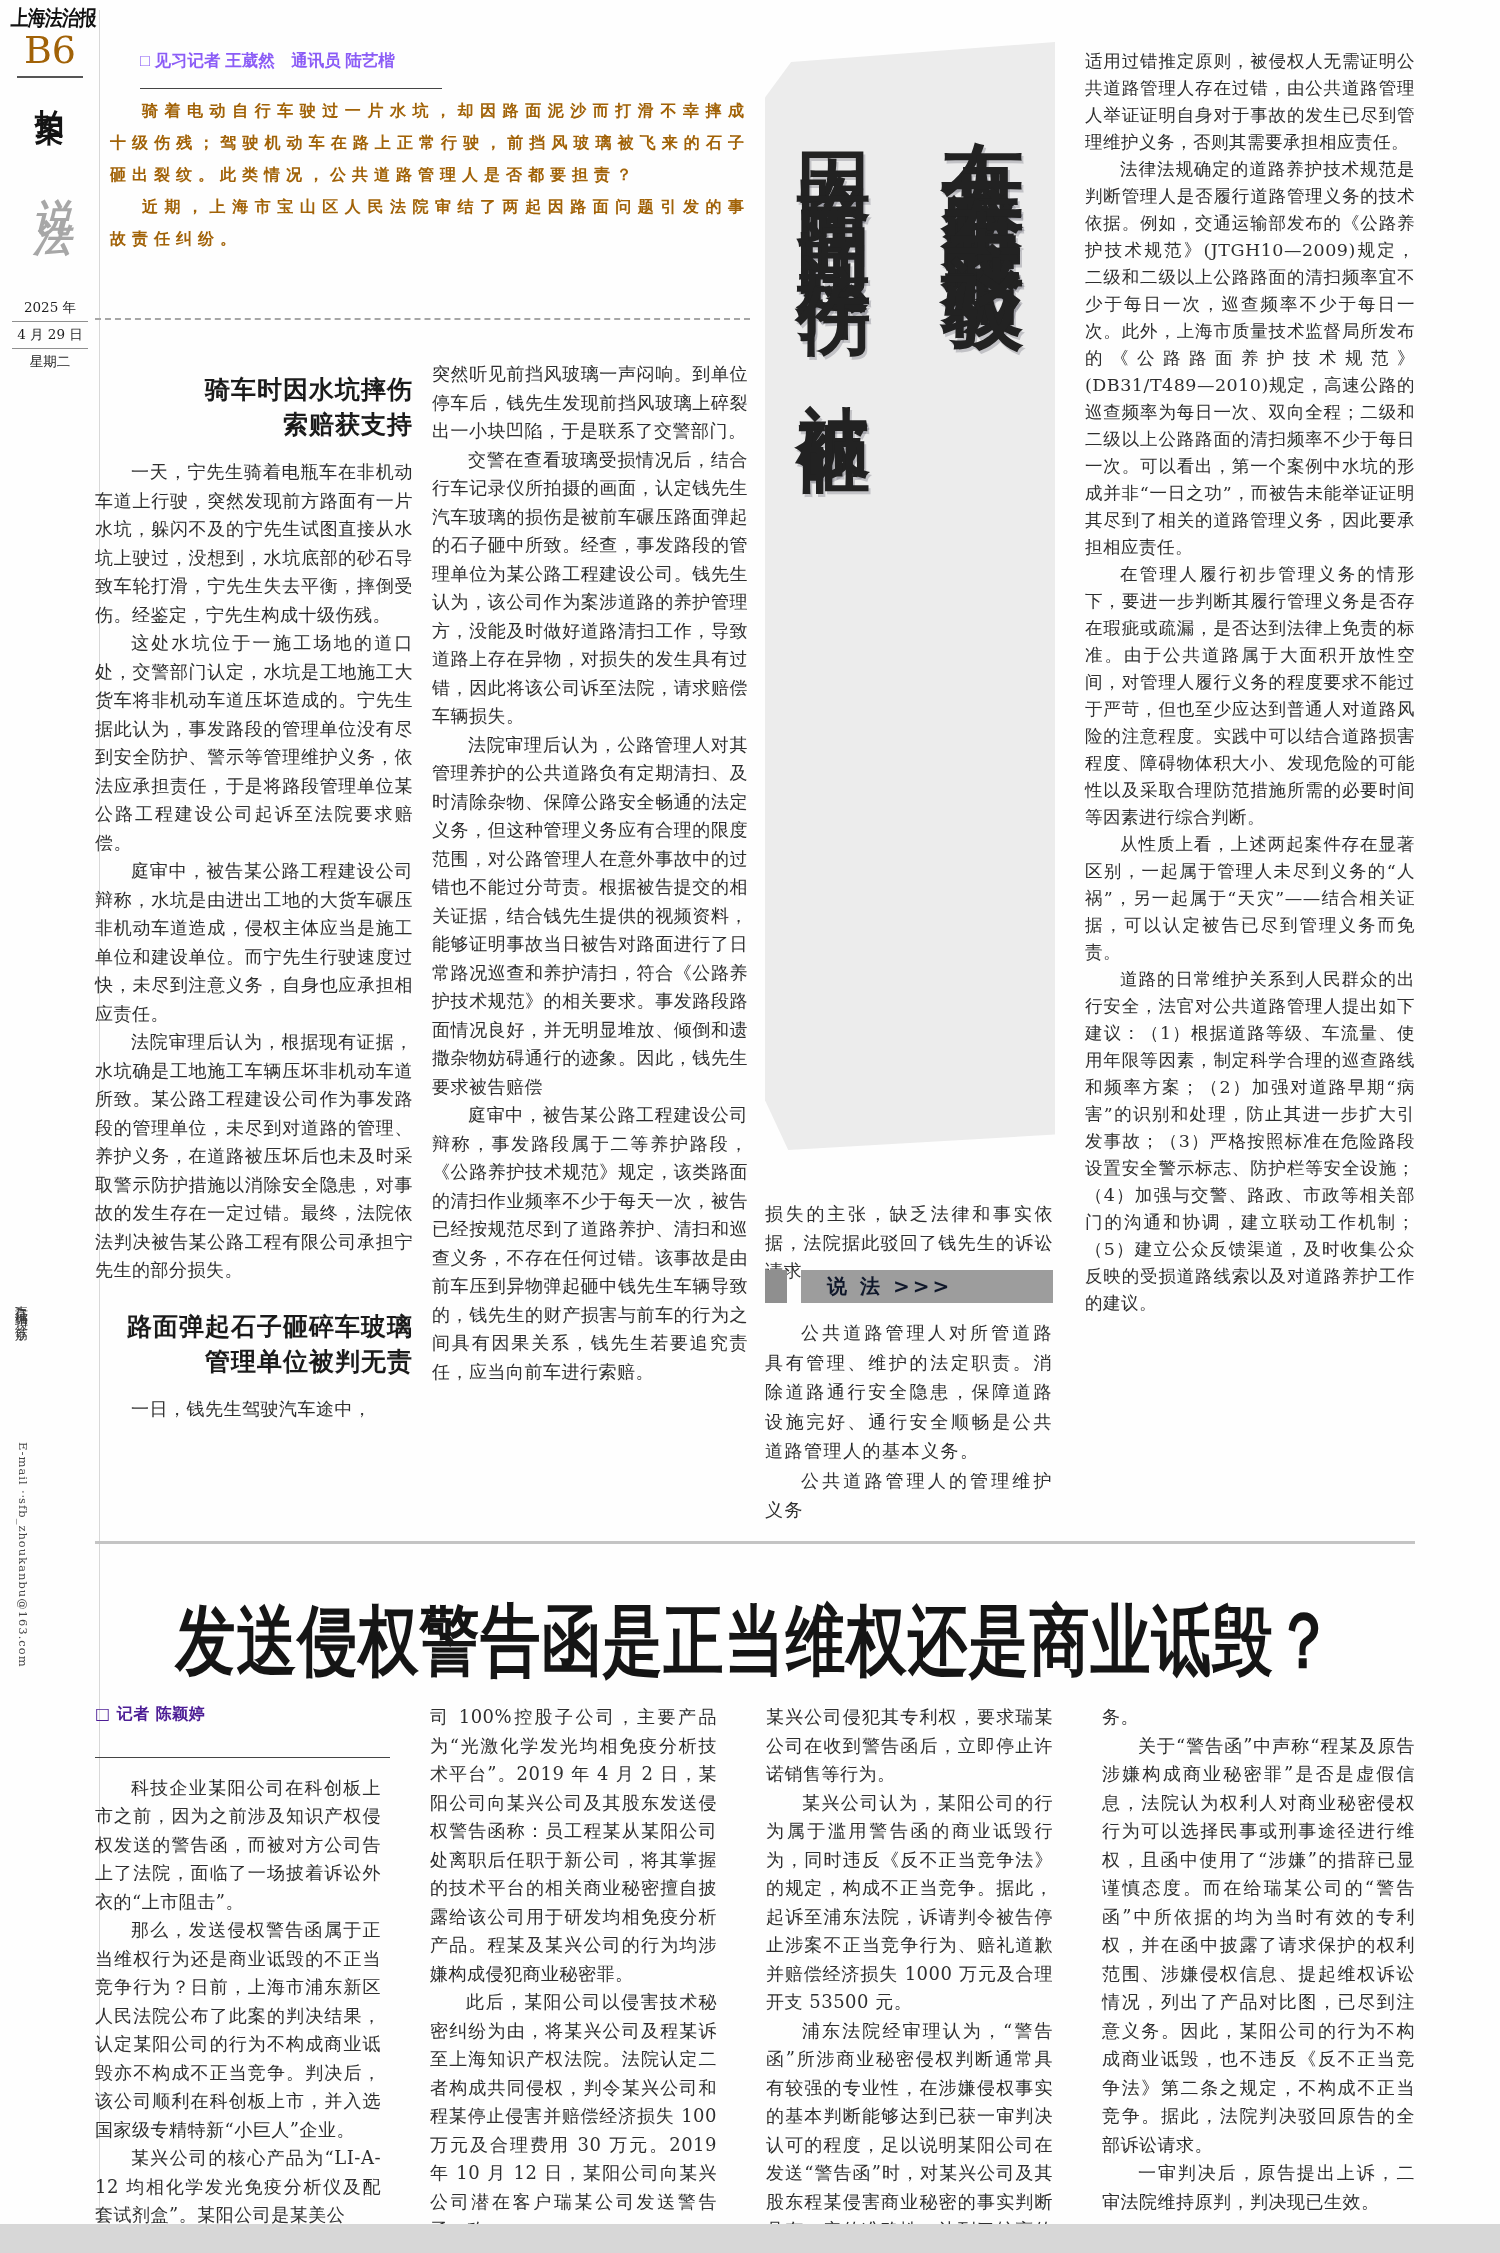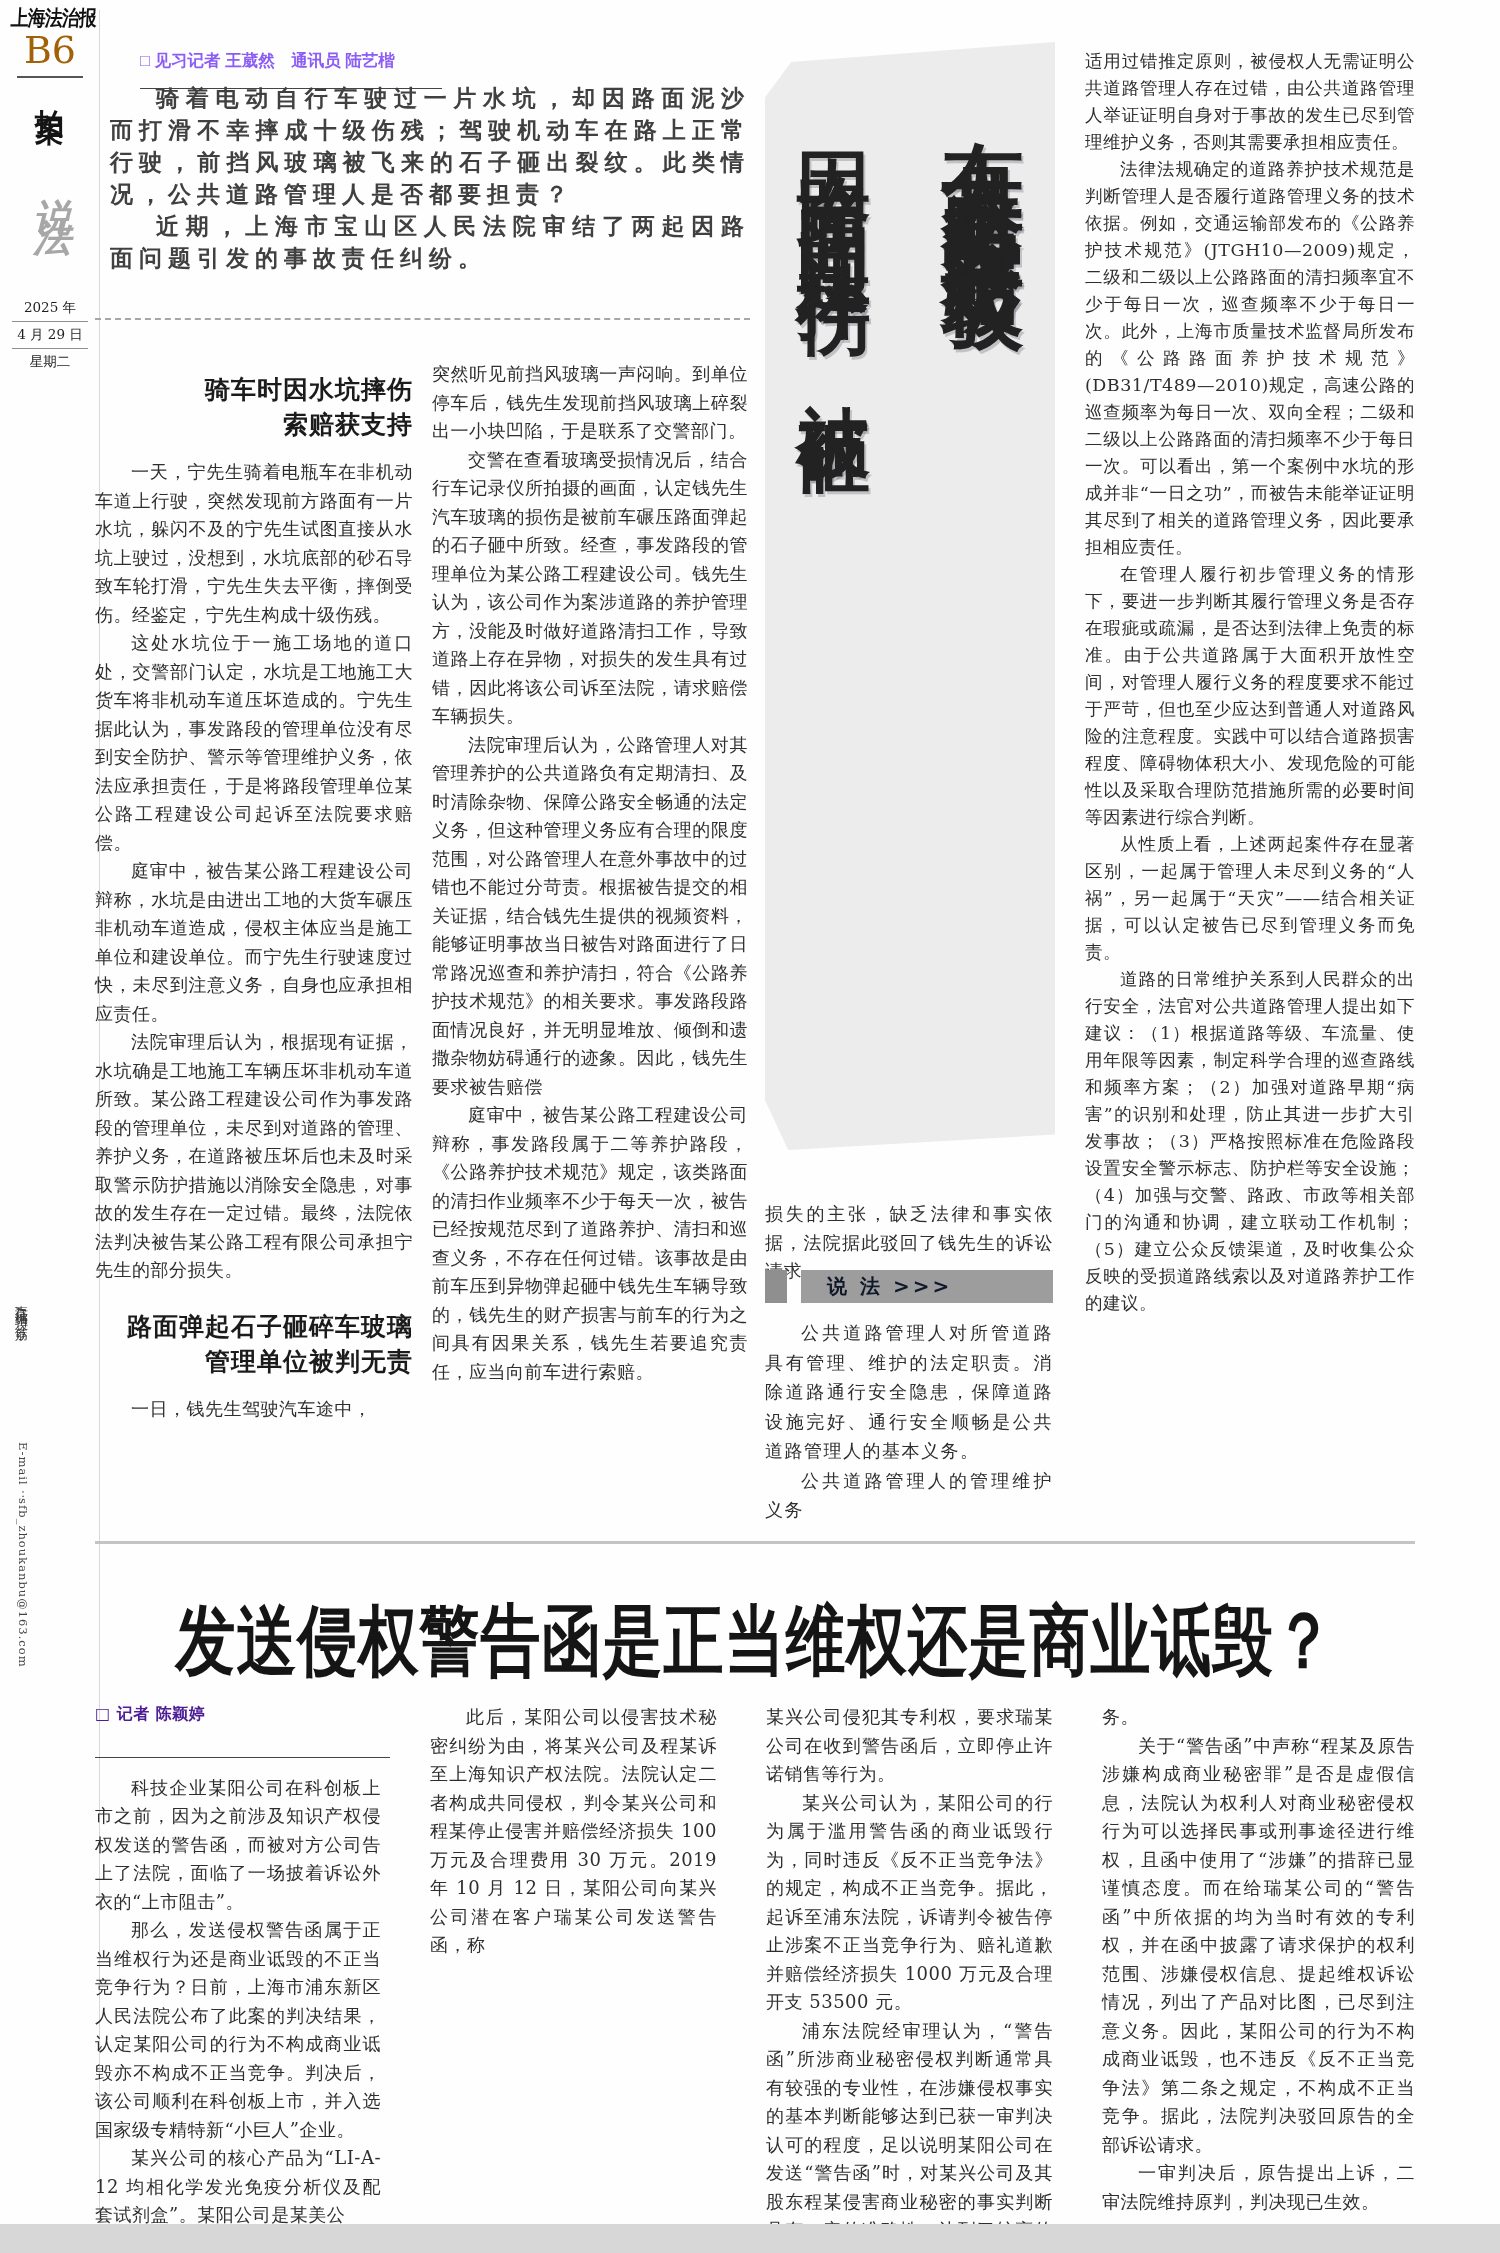--- a/index.html
+++ b/index.html
@@ -20,22 +20,22 @@
   .datebox .row{padding:3px 0;}
   .date-rule{height:1px;background:#8f8f8f;margin:1px 8px;}
   .editor-vert{left:12px;top:1295px;writing-mode:vertical-rl;font-size:13px;color:#333;
          letter-spacing:3px;font-family:"DejaVu Sans","Liberation Sans",sans-serif;}
   .email-vert{left:15px;top:1442px;writing-mode:vertical-rl;font-size:11.5px;color:#444;letter-spacing:1px;}
   .fold-line{left:99px;top:10px;width:1px;height:2210px;background:#d8d8d8;}
 
   
   .byline1{left:140px;top:50px;width:302px;font-family:Liberation Sans, sans-serif;
            font-weight:700;font-size:16.5px;color:#8b5cf6;border-bottom:1.5px solid #444;padding-bottom:16px;}
-  .intro{left:110px;top:82px;width:640px;font-family:"DejaVu Sans","Liberation Sans",sans-serif;
-         font-weight:600;font-size:23px;line-height:32px;letter-spacing:6px;color:#404040;text-align:justify;}
+  .intro{left:110px;top:95px;width:640px;font-family:"DejaVu Sans","Liberation Sans",sans-serif;
+         font-weight:600;font-size:16px;line-height:32px;letter-spacing:6px;color:#a16207;text-align:justify;}
   .intro p{margin:0;text-indent:2em;}
   .dash-rule{left:95px;top:318px;width:655px;border-top:2.5px dashed #a6a6a6;}
 
   .plist p{margin:0;text-indent:2em;}
   .plist p.cont{text-indent:0;}
   .body-col{font-size:18px;line-height:28.5px;text-align:justify;letter-spacing:.5px;color:#2e2e2e;}
   .col1{left:95px;top:372px;width:318px;}
   .col2{left:432px;top:360px;width:316px;}
   .subhead{font-family:"DejaVu Sans","Liberation Sans",sans-serif;font-weight:700;font-size:25px;
            text-align:right;line-height:1.4;color:#1b1b1b;letter-spacing:1px;margin:0 0 16px;}
@@ -158,20 +158,21 @@
 
   <div class="abs bcol1 body-col">
     <div class="bbyline">□ 记者 陈颖婷</div>
     <div class="plist">
         <p>科技企业某阳公司在科创板上市之前，因为之前涉及知识产权侵权发送的警告函，而被对方公司告上了法院，面临了一场披着诉讼外衣的“上市阻击”。</p>
         <p>那么，发送侵权警告函属于正当维权行为还是商业诋毁的不正当竞争行为？日前，上海市浦东新区人民法院公布了此案的判决结果，认定某阳公司的行为不构成商业诋毁亦不构成不正当竞争。判决后，该公司顺利在科创板上市，并入选国家级专精特新“小巨人”企业。</p>
         <p>某兴公司的核心产品为“LI-A-12 均相化学发光免疫分析仪及配套试剂盒”。某阳公司是某美公</p>
       </div>
   </div>
   <div class="abs bcol2 body-col plist">
+      <p class="cont">司 100%控股子公司，主要产品为“光激化学发光均相免疫分析技术平台”。2019 年 4 月 2 日，某阳公司向某兴公司及其股东发送侵权警告函称：员工程某从某阳公司处离职后任职于新公司，将其掌握的技术平台的相关商业秘密擅自披露给该公司用于研发均相免疫分析产品。程某及某兴公司的行为均涉嫌构成侵犯商业秘密罪。</p>
       <p>此后，某阳公司以侵害技术秘密纠纷为由，将某兴公司及程某诉至上海知识产权法院。法院认定二者构成共同侵权，判令某兴公司和程某停止侵害并赔偿经济损失 100 万元及合理费用 30 万元。2019 年 10 月 12 日，某阳公司向某兴公司潜在客户瑞某公司发送警告函，称</p>
     </div>
   <div class="abs bcol3 body-col plist">
       <p class="cont">某兴公司侵犯其专利权，要求瑞某公司在收到警告函后，立即停止许诺销售等行为。</p>
       <p>某兴公司认为，某阳公司的行为属于滥用警告函的商业诋毁行为，同时违反《反不正当竞争法》的规定，构成不正当竞争。据此，起诉至浦东法院，诉请判令被告停止涉案不正当竞争行为、赔礼道歉并赔偿经济损失 1000 万元及合理开支 53500 元。</p>
       <p>浦东法院经审理认为，“警告函”所涉商业秘密侵权判断通常具有较强的专业性，在涉嫌侵权事实的基本判断能够达到已获一审判决认可的程度，足以说明某阳公司在发送“警告函”时，对某兴公司及其股东程某侵害商业秘密的事实判断具有一定的准确性，达到了较高的审慎注意义</p>
     </div>
   <div class="abs bcol4 body-col plist">
       <p class="cont">务。</p>
       <p>关于“警告函”中声称“程某及原告涉嫌构成商业秘密罪”是否是虚假信息，法院认为权利人对商业秘密侵权行为可以选择民事或刑事途径进行维权，且函中使用了“涉嫌”的措辞已显谨慎态度。而在给瑞某公司的“警告函”中所依据的均为当时有效的专利权，并在函中披露了请求保护的权利范围、涉嫌侵权信息、提起维权诉讼情况，列出了产品对比图，已尽到注意义务。因此，某阳公司的行为不构成商业诋毁，也不违反《反不正当竞争法》第二条之规定，不构成不正当竞争。据此，法院判决驳回原告的全部诉讼请求。</p>

